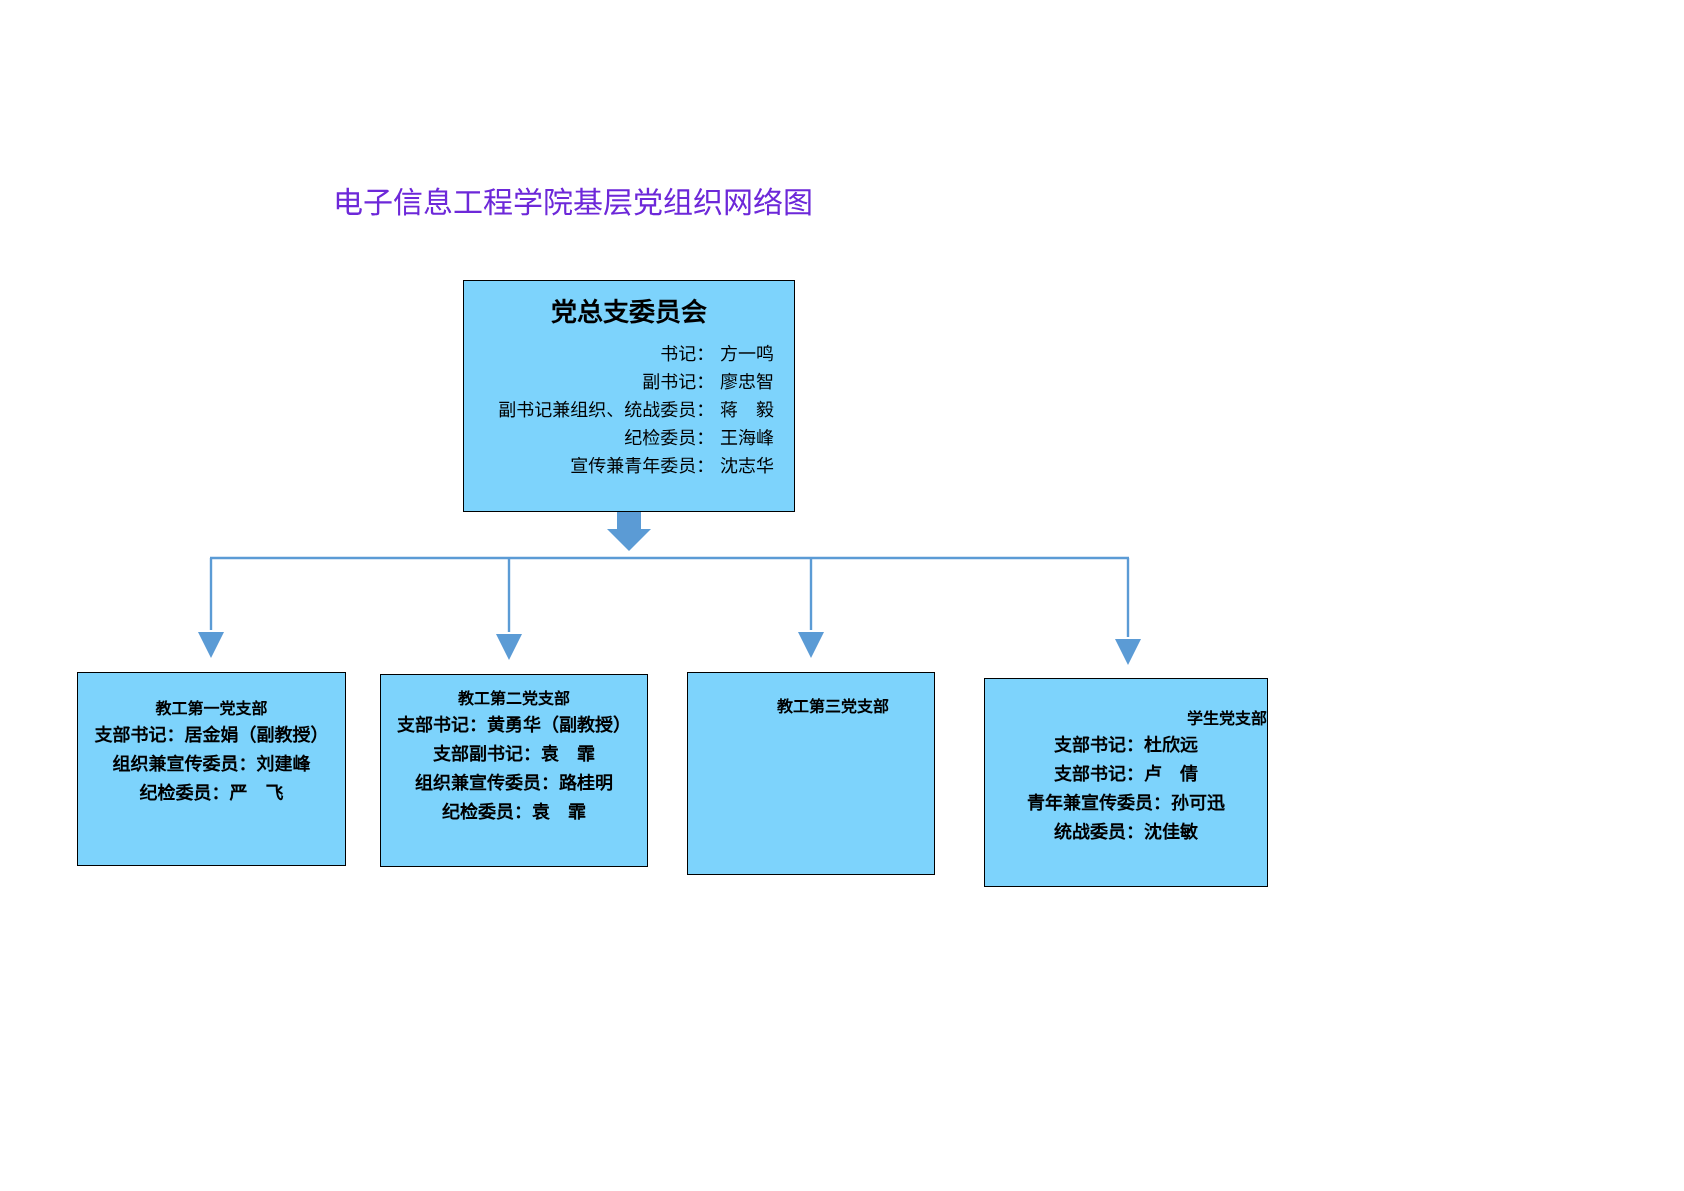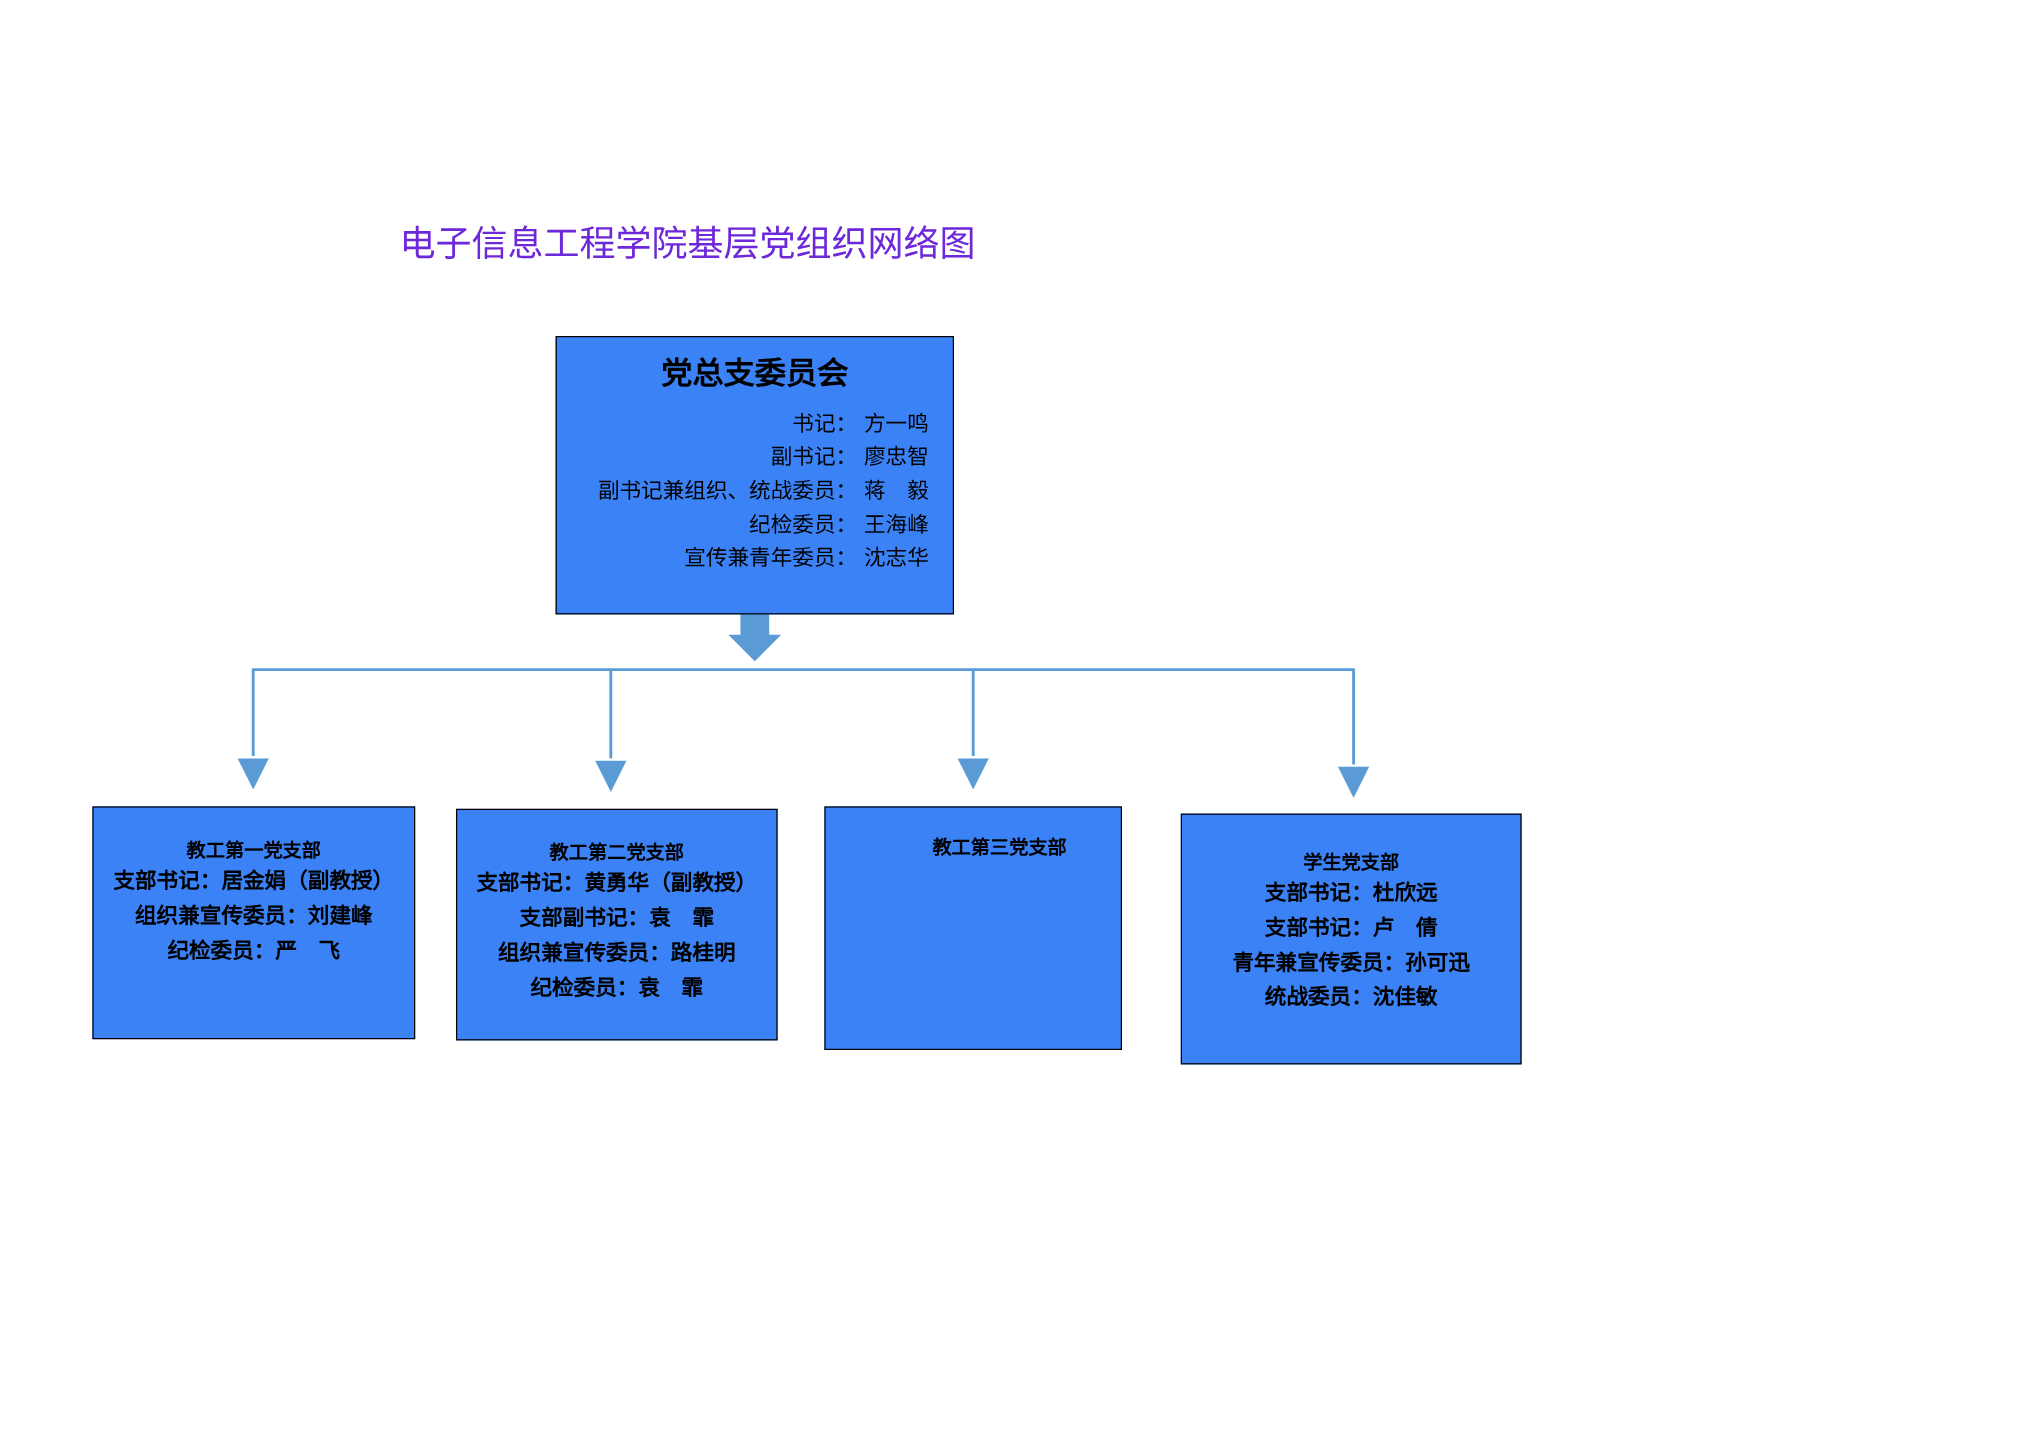--- a/index.html
+++ b/index.html
@@ -31,21 +31,21 @@
     letter-spacing: 0px;
     color: #6d28d9;
     white-space: nowrap;
   }
 
   
   .node-box {
     position: absolute;
     box-sizing: border-box;
     border: 1.4px solid #000000;
-    background: #3b82f6;
+    background: #7dd3fc;
     text-align: center;
   }
   .node-title {
     font-family: "DejaVu Sans", "Liberation Sans", sans-serif;
     font-weight: 700;
     color: #000000;
     white-space: nowrap;
   }
   .node-line {
     font-family: "DejaVu Serif", "Liberation Serif", serif;
@@ -84,25 +84,25 @@
   .child-box .node-line {
     font-size: 18px;
     line-height: 29px;
     display: block;
   }
   .child-box .lines { margin-top: 2px; font-weight: bold; }
 
   #child-box-0 { left: 77px;  top: 672px;  width: 269px; height: 194px; }
   #child-box-0 .node-title { margin-top: 26px; }
   #child-box-1 { left: 380px; top: 674px;  width: 268px; height: 193px; }
-  #child-box-1 .node-title { margin-top: 26px; }
+  #child-box-1 .node-title { margin-top: 14px; }
   #child-box-2 { left: 687px; top: 672px;  width: 248px; height: 203px; padding-left: 44px; }
   #child-box-2 .node-title { margin-top: 24px; }
   #child-box-3 { left: 984px; top: 678px;  width: 284px; height: 209px; }
-  #child-box-3 .node-title { margin-top: 30px; }
+  #child-box-3 .node-title { margin-top: 30px; text-align: right; }
 
   
   #connectors {
     position: absolute;
     left: 0;
     top: 0;
     width: 1684px;
     height: 1191px;
     pointer-events: none;
   }

